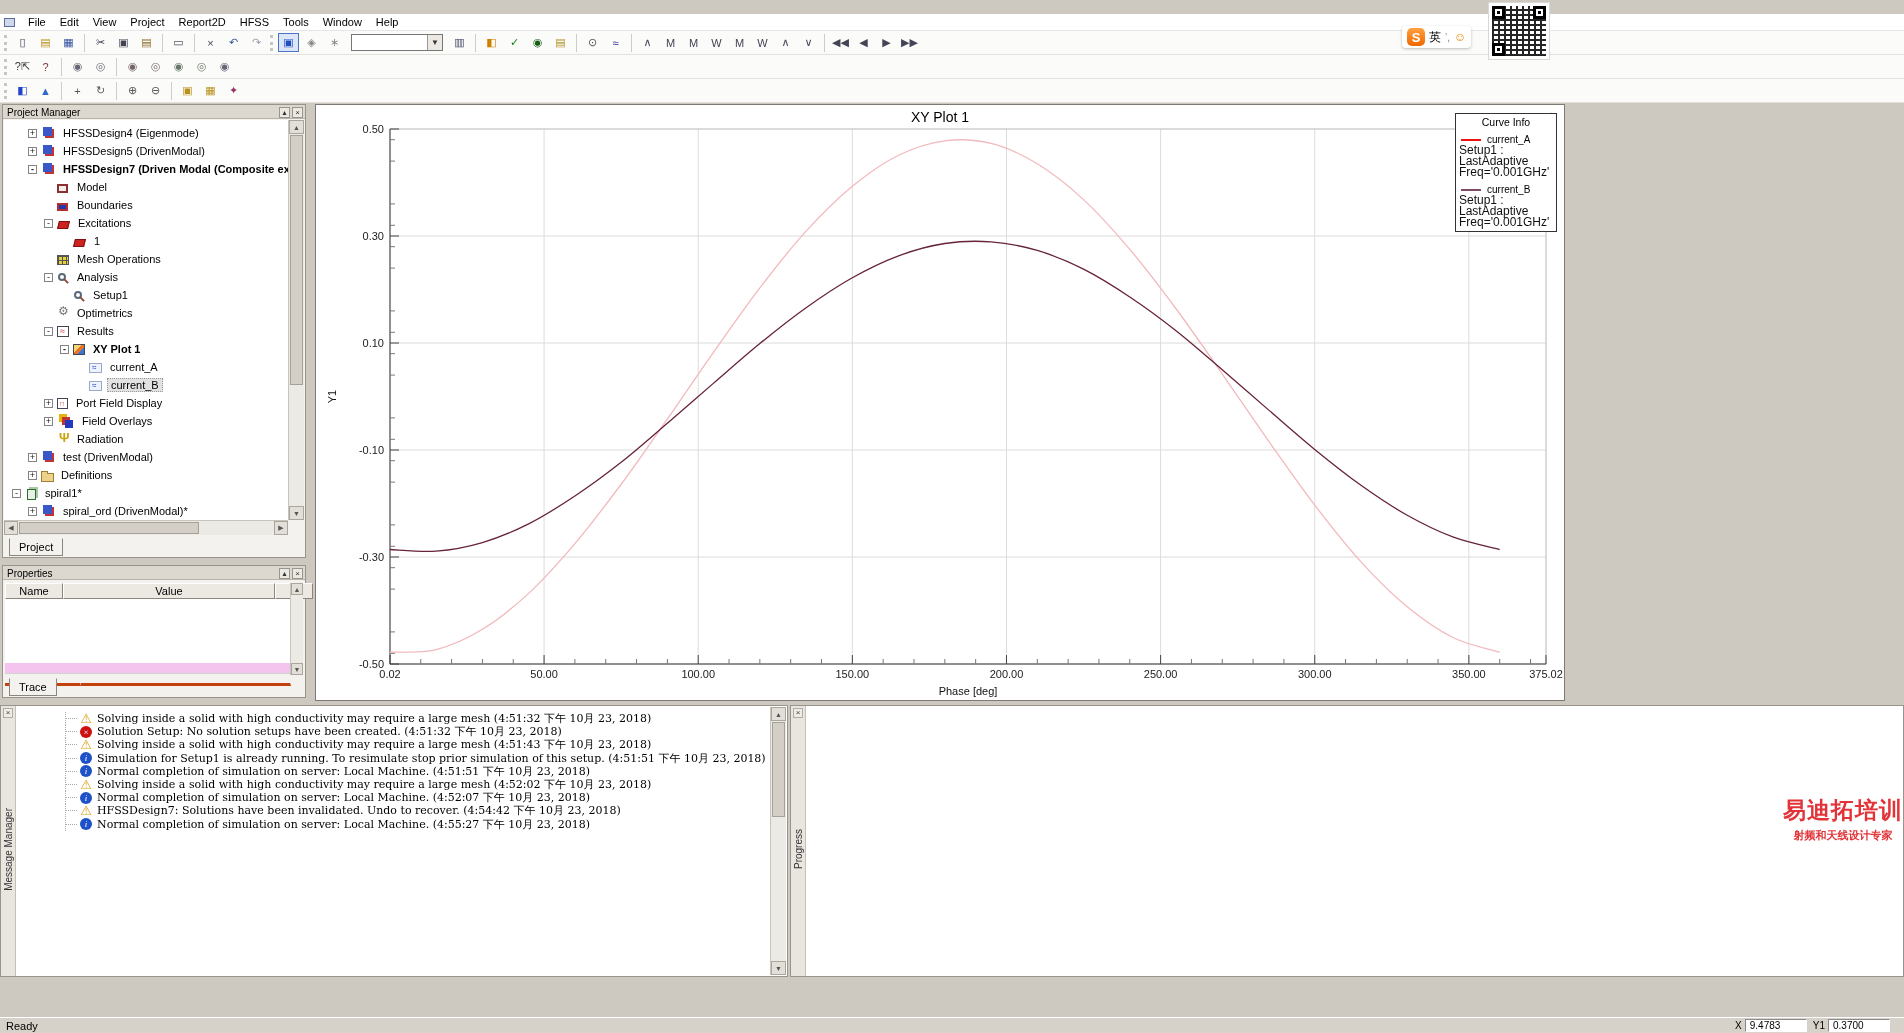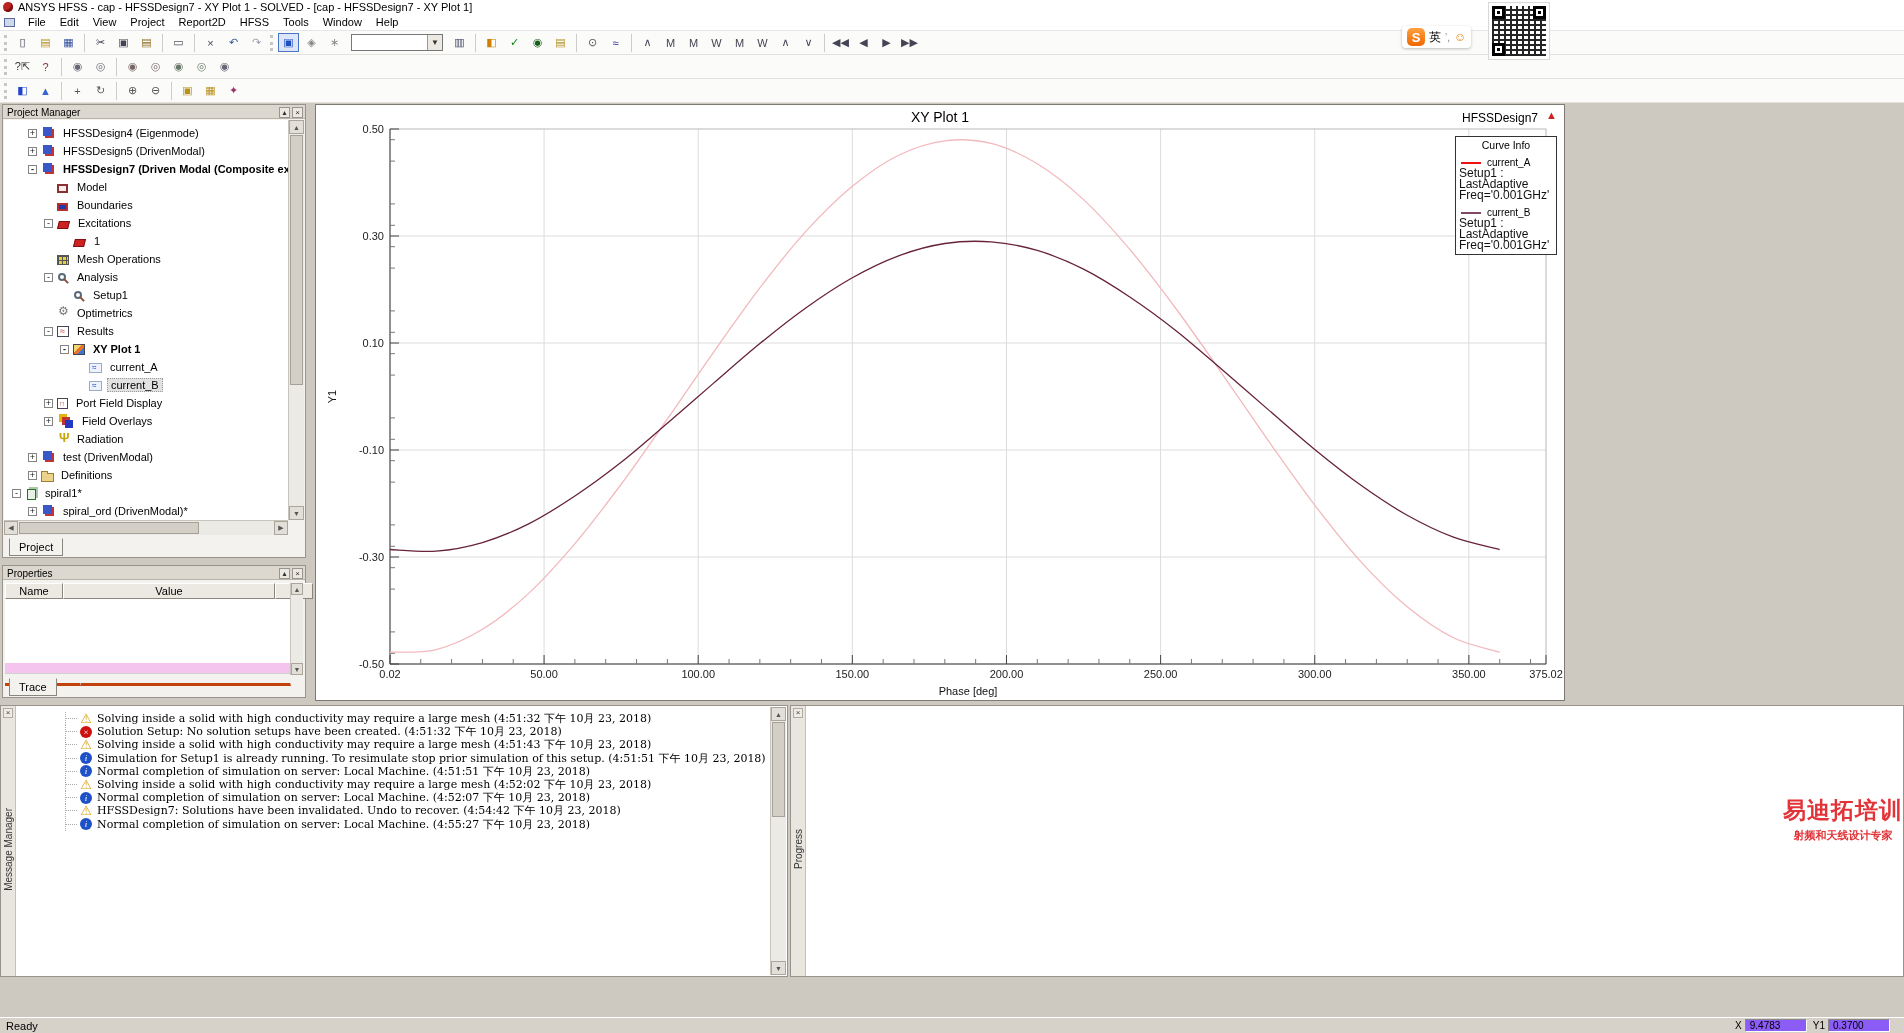--- a/index.html
+++ b/index.html
@@ -69,21 +69,21 @@
   .prow{position:absolute;display:flex;height:16px;font-size:11px;background:#fff;}
   .pcell{border-right:1px solid #d0d0d0;border-bottom:3px solid #c2410c;display:flex;align-items:center;padding:0 18px;overflow:hidden;white-space:nowrap;margin-top:36px;}
   .cb{width:11px;height:11px;border:1px solid #777;background:#fff;box-shadow:inset 1px 1px 0 #c8c8c8;margin-left:70px;}
   .pinkrow{position:absolute;background:#f5c4ee;border-bottom:1px solid #d0d0d0;}
 
   
   #plotwin{position:absolute;left:315px;top:104px;width:1250px;height:597px;background:#fff;border:1px solid #7f7b74;}
   .plot-title{position:absolute;top:4px;left:0;right:0;text-align:center;font-size:14px;}
   .plot-design{position:absolute;top:6px;right:26px;font-size:12px;}
   .ansys-mark{position:absolute;top:4px;right:7px;color:#c22;font-size:11px;}
-  #legend{position:absolute;left:1139px;top:31px;width:102px;background:#fff;border:1px solid #333;font-size:10px;z-index:2;}
+  #legend{position:absolute;left:1139px;top:8px;width:102px;background:#fff;border:1px solid #333;font-size:10px;z-index:2;}
   .lg-head{text-align:center;font-size:10.5px;padding:2px 0 3px;}
   .lg-entry{padding:2px 3px 3px;border-top:1px solid #fff;}
   .lg-top{display:flex;align-items:center;}
   .lg-sw{width:20px;border-top:2px solid #f00;margin:0 6px 0 2px;flex:none;}
   .lg-sub{font-size:12px;line-height:11px;color:#111;}
 
   
   .dock{position:absolute;background:#fff;border:1px solid #98948c;}
   .dockstrip{position:absolute;left:0;top:0;bottom:0;width:15px;background:#e9e6df;border-right:1px solid #c4c0b8;display:flex;flex-direction:column;align-items:center;}
   .dockx{font-size:8px;color:#444;margin:2px 0 4px;border:1px solid #b0aca4;width:10px;height:10px;line-height:8px;text-align:center;background:#efece5;}
@@ -94,44 +94,40 @@
   .mi{width:12px;height:12px;border-radius:50%;margin:0 5px 0 1px;flex:none;font-size:9px;color:#fff;display:flex;align-items:center;justify-content:center;font-family:"Liberation Serif",serif;}
   .mi.info{background:#1e50c8;font-style:italic;}
   .mi.error{background:#cc1111;}
   .mi.warning{background:none;color:#d8a010;font-size:13px;border-radius:0;}
 
   
   #status{position:absolute;left:0;right:0;bottom:0;height:16px;background:#d6d2c9;border-top:1px solid #fff;font-size:11px;display:flex;align-items:center;}
   #ready{padding-left:6px;}
   .sfields{margin-left:auto;display:flex;align-items:center;gap:6px;margin-right:14px;}
   .sfield{display:flex;align-items:center;gap:3px;font-size:10px;}
-  .sunken{border:1px solid;border-color:#8a8a8a #fff #fff #8a8a8a;background:#8b5cf6;padding:0 4px;min-width:62px;height:13px;font-size:10px;line-height:11px;}
+  .sunken{border:1px solid;border-color:#8a8a8a #fff #fff #8a8a8a;background:#ffffff;padding:0 4px;min-width:62px;height:13px;font-size:10px;line-height:11px;}
 
   
   #ime{position:absolute;left:1402px;top:26px;height:22px;display:flex;align-items:center;gap:4px;background:#fff;border-radius:4px;padding:0 5px;box-shadow:0 1px 3px rgba(0,0,0,.25);}
   .sbadge{width:18px;height:18px;border-radius:5px;background:linear-gradient(#ffa040,#f06800);color:#fff;font-weight:bold;font-size:13px;display:flex;align-items:center;justify-content:center;}
   .imetxt{font-size:12px;} .imesm{font-size:10px;color:#888;} .imeface{color:#f08000;font-size:12px;}
   #qr{position:absolute;left:1488px;top:2px;width:62px;height:58px;background:#fff;border:1px solid #d8d8d8;}
   .qrnoise{position:absolute;inset:3px;background-image:repeating-linear-gradient(0deg,#000 0 2px,transparent 2px 5px),repeating-linear-gradient(90deg,#000 0 2px,transparent 2px 6px);opacity:.85;}
   .qf{position:absolute;width:13px;height:13px;border:3px solid #000;background:#fff;}
   .qf::after{content:"";position:absolute;inset:2px;background:#000;}
   .qf1{left:3px;top:3px;} .qf2{right:3px;top:3px;} .qf3{left:3px;bottom:3px;}
   #wm{position:absolute;left:1782px;top:795px;width:122px;text-align:center;color:#e23338;z-index:5;}
   #wm .l1{font-size:23px;font-weight:bold;letter-spacing:1px;}
   #wm .l2{font-size:11px;font-weight:bold;margin-top:2px;}
 </style>
 </head>
 <body>
 
 <div id="app">
 
-  <div class="titlebar">
-    <span class="applogo"></span>
-    <span>ANSYS HFSS - cap - HFSSDesign7 - XY Plot 1 - SOLVED - [cap - HFSSDesign7 - XY Plot 1]</span>
-  </div>
 
   <div class="menubar">
     <span class="childicon"></span>
     <span id="menus" style="display: inline-flex;">
         <span class="menu-item">File</span>
         <span class="menu-item">Edit</span>
         <span class="menu-item">View</span>
         <span class="menu-item">Project</span>
         <span class="menu-item">Report2D</span>
         <span class="menu-item">HFSS</span>

